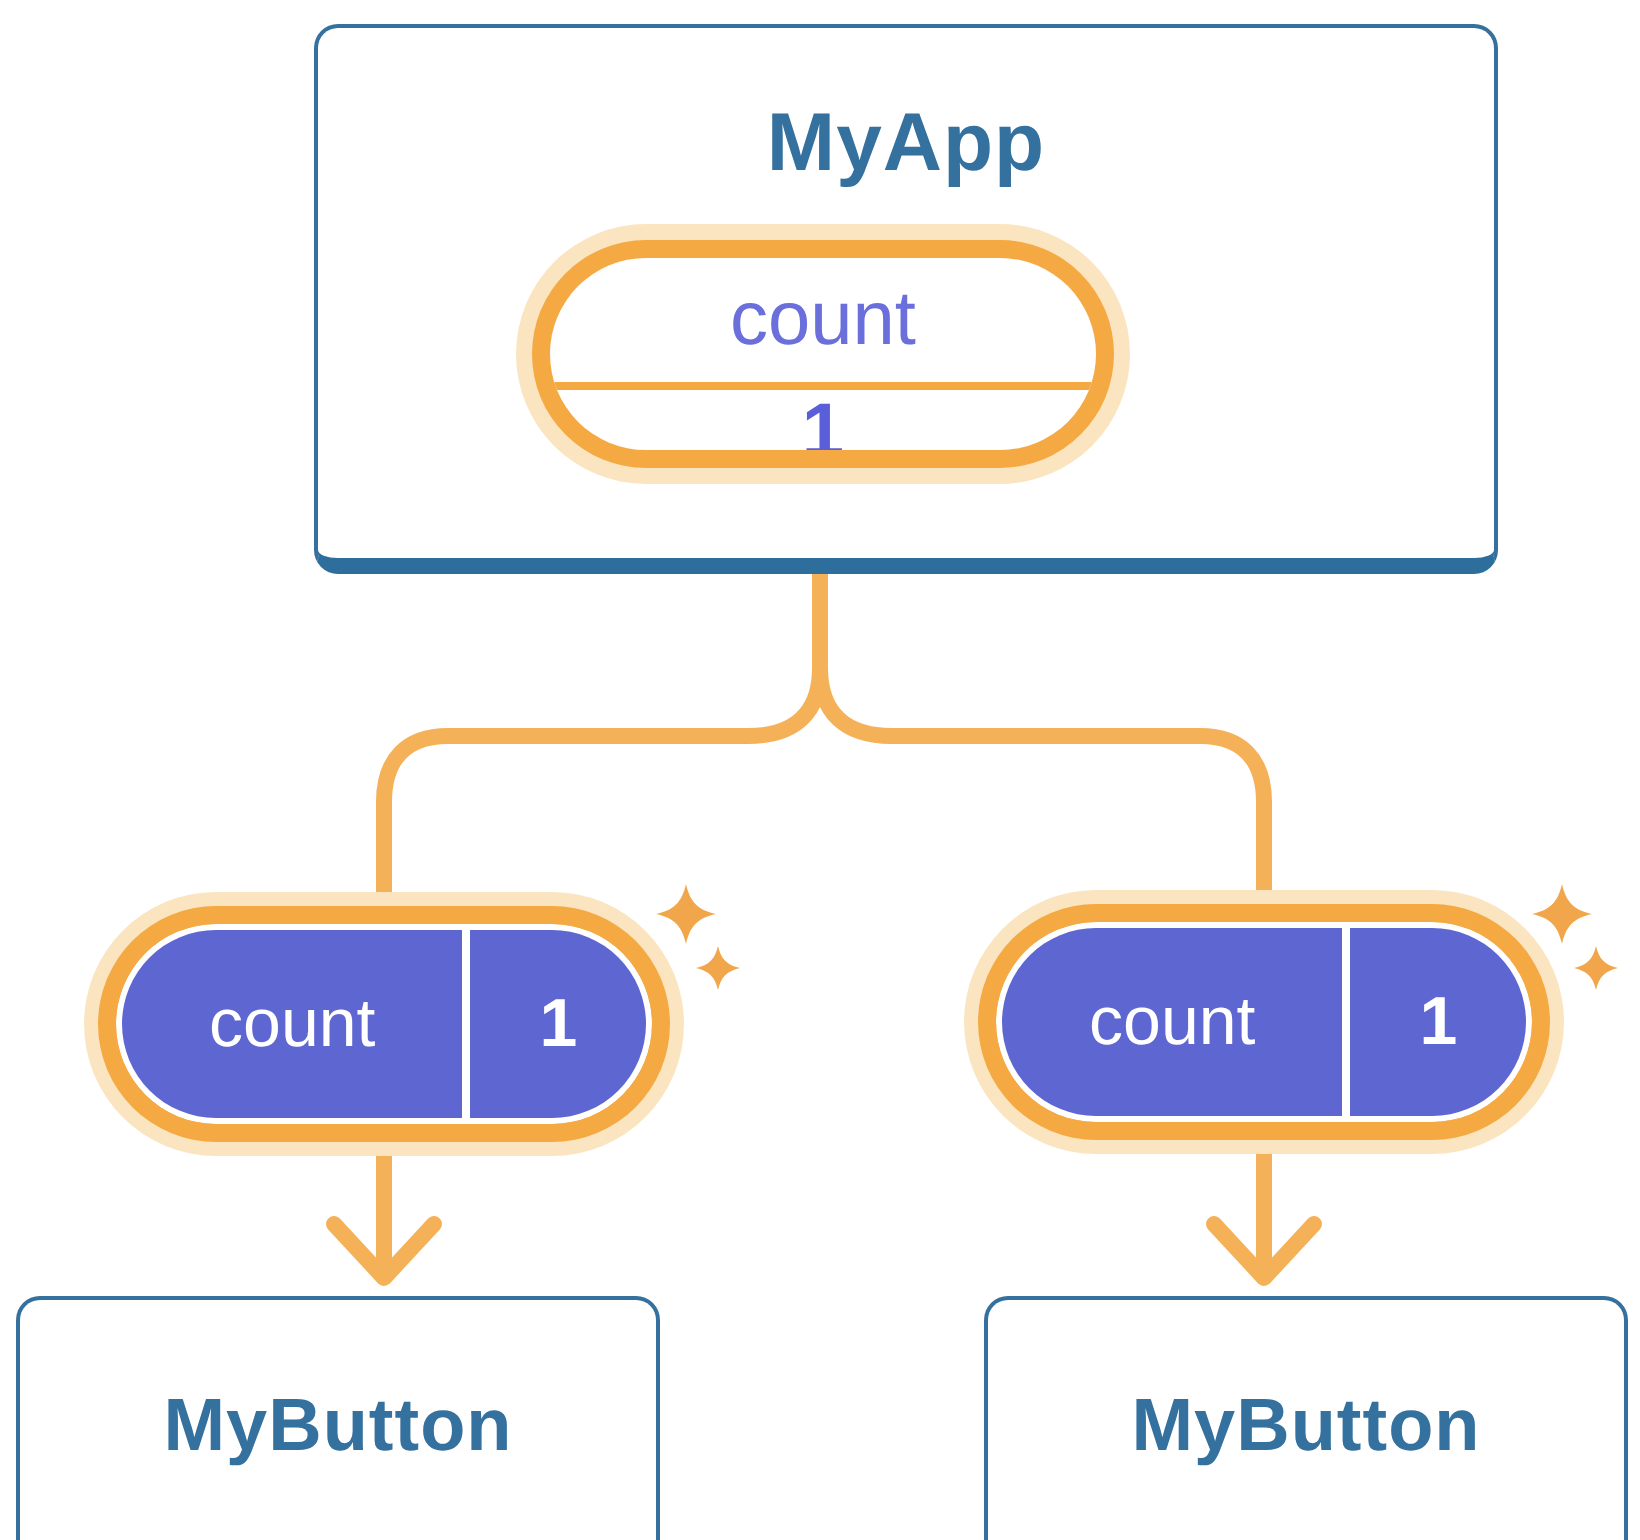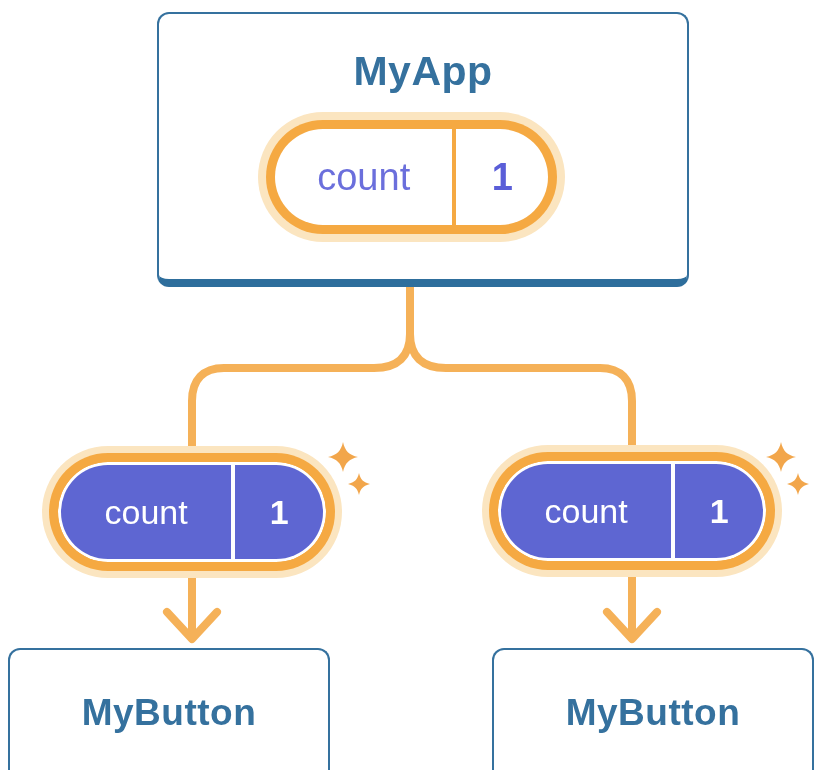--- a/index.html
+++ b/index.html
@@ -7,37 +7,37 @@
     position:relative;width:820px;height:770px;background:#ffffff;overflow:hidden;
     font-family:"Liberation Sans", sans-serif;
   }
   svg.overlay{position:absolute;left:0;top:0;z-index:1;}
   
   .card{
     position:absolute;background:#ffffff;
     border:2.5px solid #35719E;border-bottom:8px solid #2E6E9C;
     border-radius:12px;z-index:2;box-sizing:border-box;
   }
-  .card-root{left:157px;top:12px;width:532px;height:275px;}
+  .card-root{left:157px;top:12px;width:592px;height:275px;}
   .card-child{top:648px;width:322px;height:136px;display:flex;align-items:center;justify-content:center;}
   .card-child-left{left:8px;}
   .card-child-right{left:492px;}
   .card-title{
     color:#35719E;font-weight:600;letter-spacing:0.5px;
   }
   .root-title{
     position:absolute;left:0;right:0;top:34px;text-align:center;font-size:41px;
   }
   .child-title{font-size:37px;}
   
   .pill-halo{
     position:absolute;border-radius:999px;background:#FBE5C0;box-sizing:border-box;z-index:3;
   }
   .pill-ring{width:100%;height:100%;border-radius:999px;background:#F5A942;padding:9px;box-sizing:border-box;}
-  .pill-ring-inner{width:100%;height:100%;border-radius:999px;box-sizing:border-box;overflow:hidden;display:flex;align-items:stretch;}
+  .pill-ring-inner{width:100%;height:100%;border-radius:999px;box-sizing:border-box;overflow:hidden;display:flex;align-items:stretch;flex-direction:column;}
   .pill-root{left:258px;top:112px;width:307px;height:130px;padding:8px;}
   .pill-root .pill-ring-inner{background:#ffffff;}
   .pill-state{width:300px;height:132px;padding:7px;}
   .pill-state-left{left:42px;top:446px;}
   .pill-state-right{left:482px;top:445px;}
   .pill-white-gap{width:100%;height:100%;border-radius:999px;background:#ffffff;padding:3px;box-sizing:border-box;}
   .pill-purple{width:100%;height:100%;border-radius:999px;background:#5E66D2;display:flex;align-items:stretch;overflow:hidden;}
   .seg-name{flex:0 0 65%;display:flex;align-items:center;justify-content:center;}
   .seg-value{flex:1 1 auto;display:flex;align-items:center;justify-content:center;}
   .divider-orange{flex:0 0 4px;background:#F5A942;}

